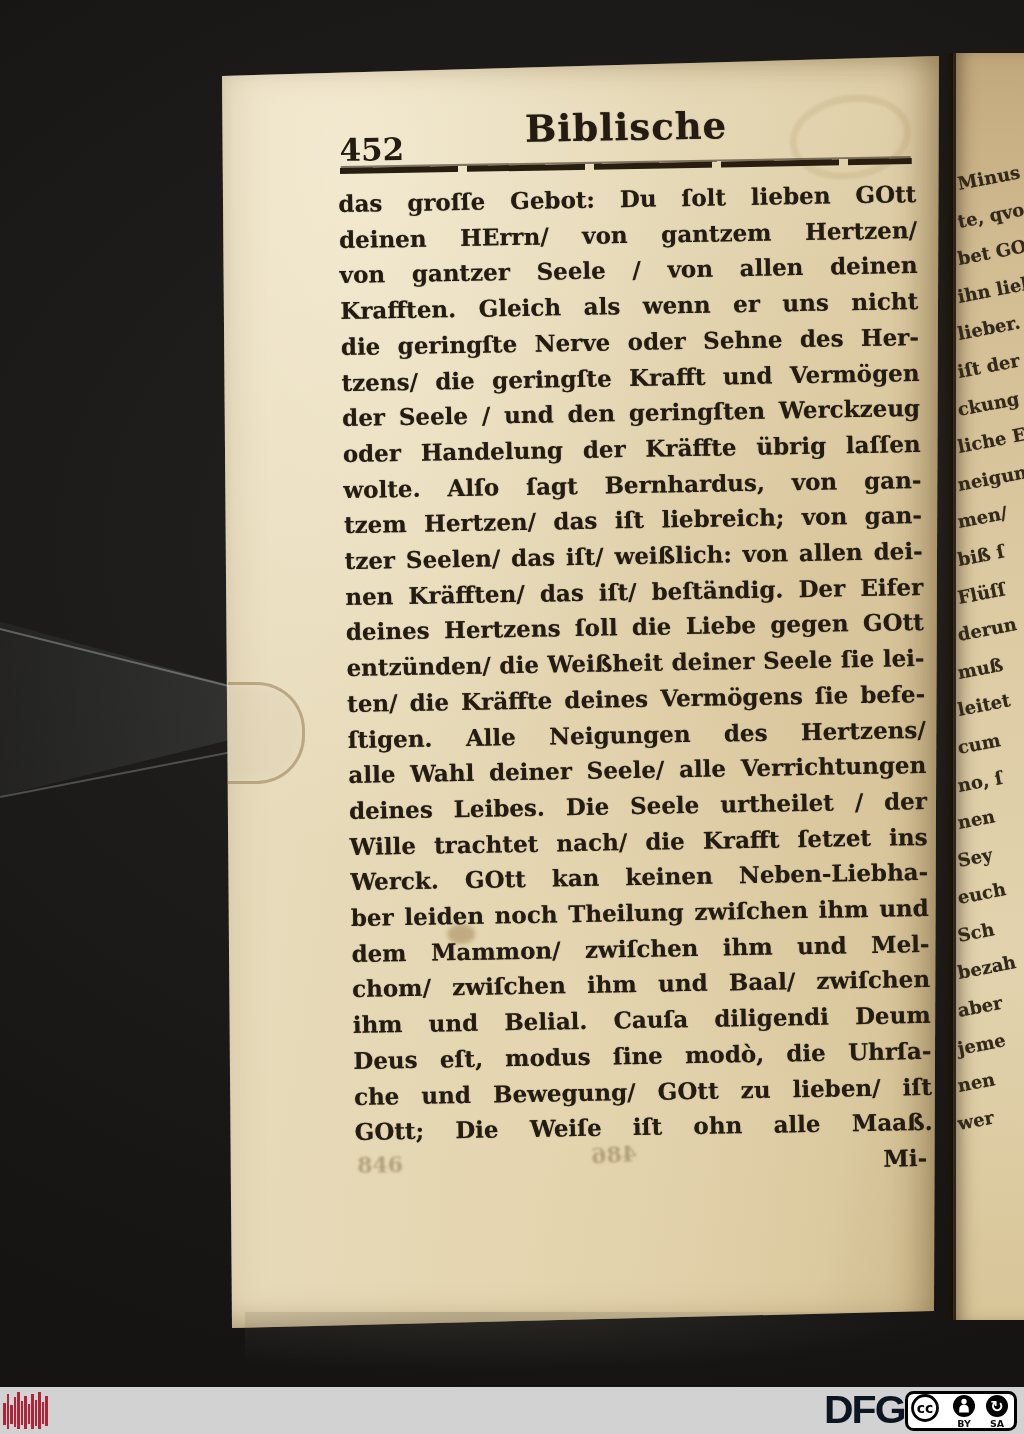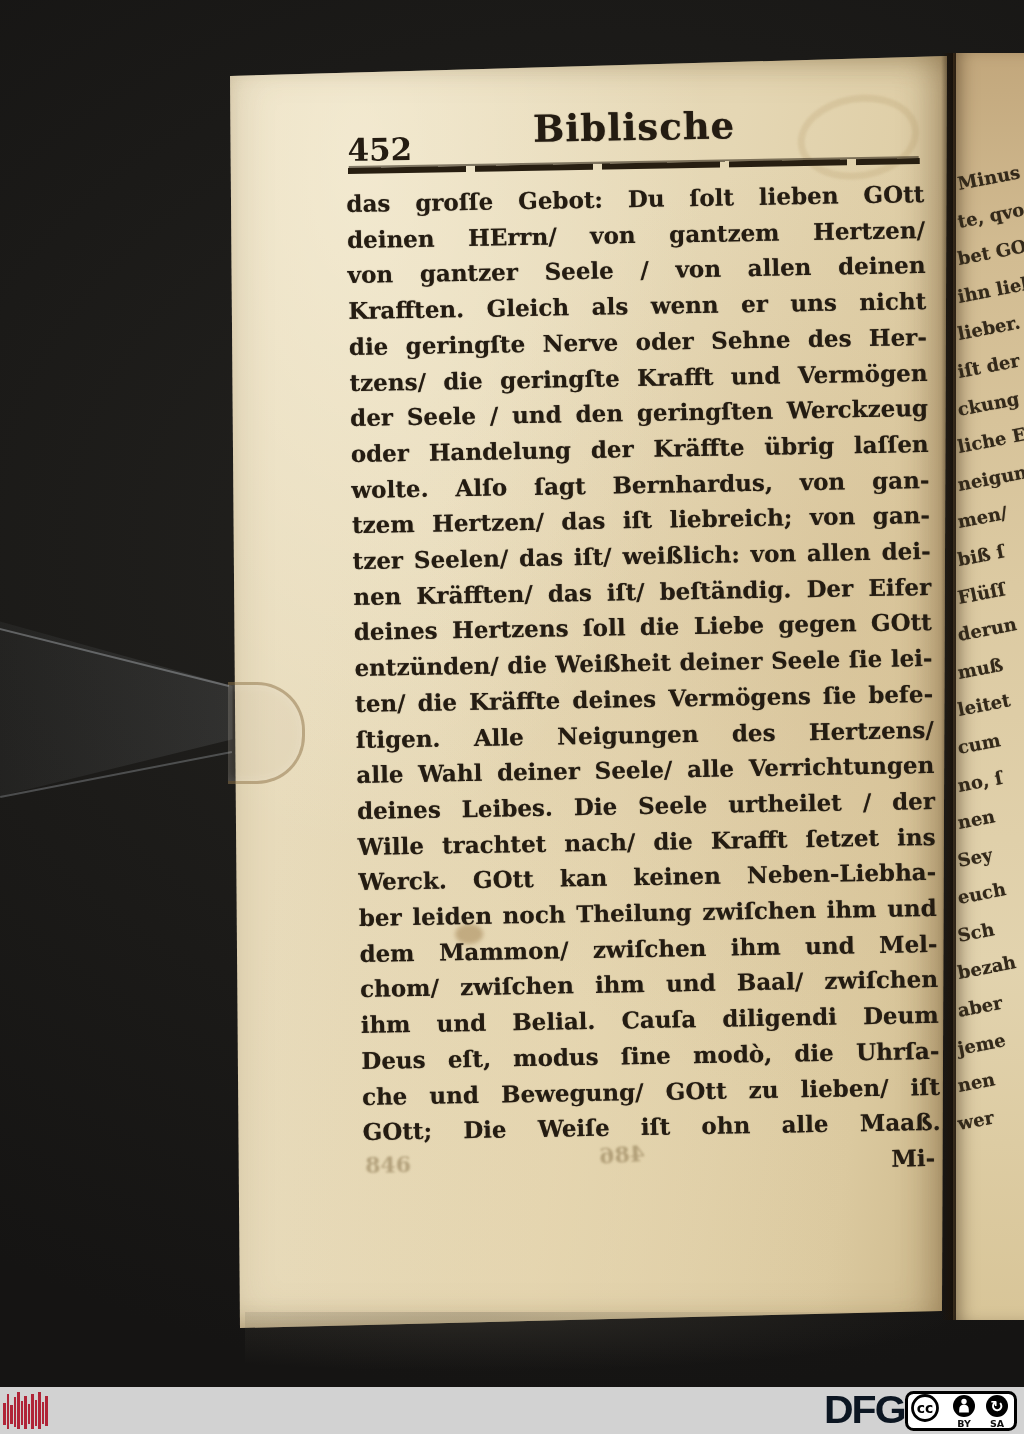--- a/index.html
+++ b/index.html
@@ -5,21 +5,21 @@
   html,body{margin:0;padding:0;background:#000;}
   #stage{
     position:relative;width:1024px;height:1434px;overflow:hidden;
     background:
       radial-gradient(1100px 850px at 58% 38%, #242320 0%, #1b1a18 60%, #151413 100%);
     font-family:"DejaVu Serif", serif;
   }
 
   
   #page{
-    position:absolute;left:227px;top:55px;width:722px;height:1276px;
+    position:absolute;left:219px;top:55px;width:722px;height:1276px;
     clip-path:polygon(3px 21px, 720px 1px, 715px 1256px, 13px 1273px);
     background:
       radial-gradient(ellipse at 18% 8%, rgba(255,250,232,.45), transparent 42%),
       radial-gradient(ellipse at 85% 45%, rgba(205,178,132,.30), transparent 48%),
       radial-gradient(ellipse at 45% 92%, rgba(228,210,168,.40), transparent 55%),
       linear-gradient(100deg, #e9ddbf 0%, #e5d7b4 55%, #dbc99f 86%, #cdb98c 100%);
     box-shadow:
       inset 0 0 46px rgba(115,88,48,.28),
       inset -28px 0 34px -12px rgba(100,72,36,.38),
       inset 0 -20px 26px -14px rgba(115,88,48,.30),

